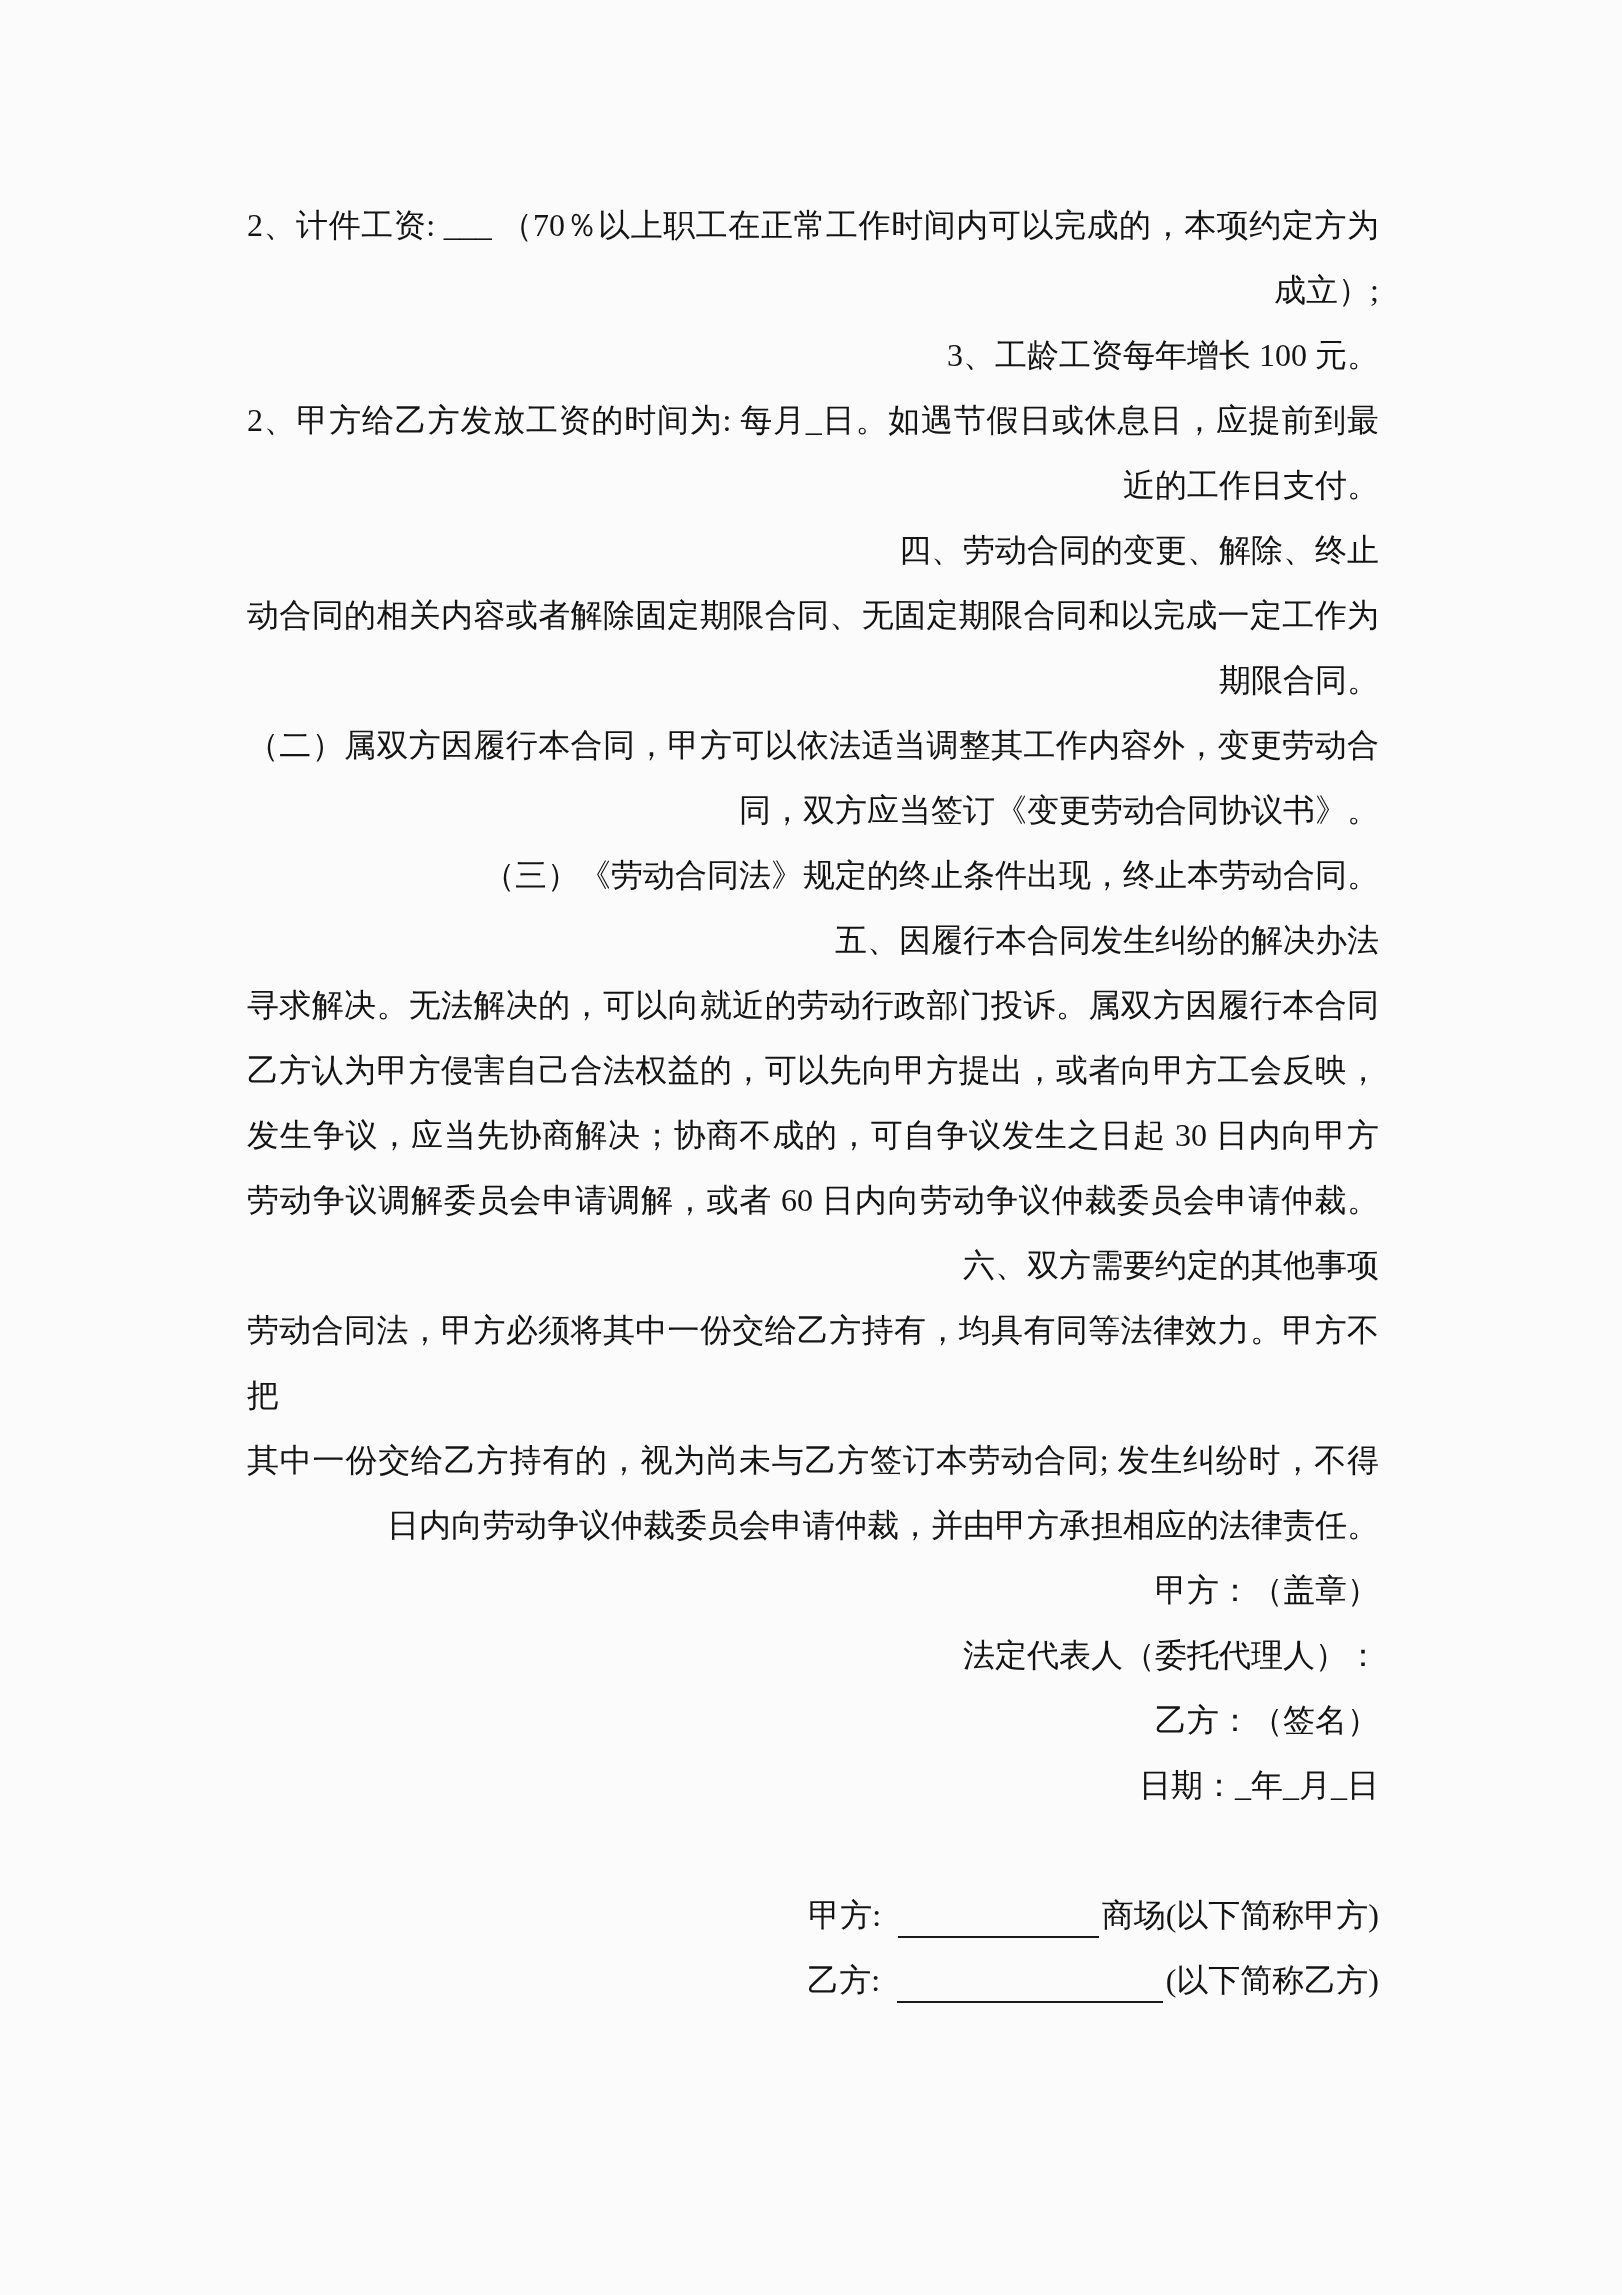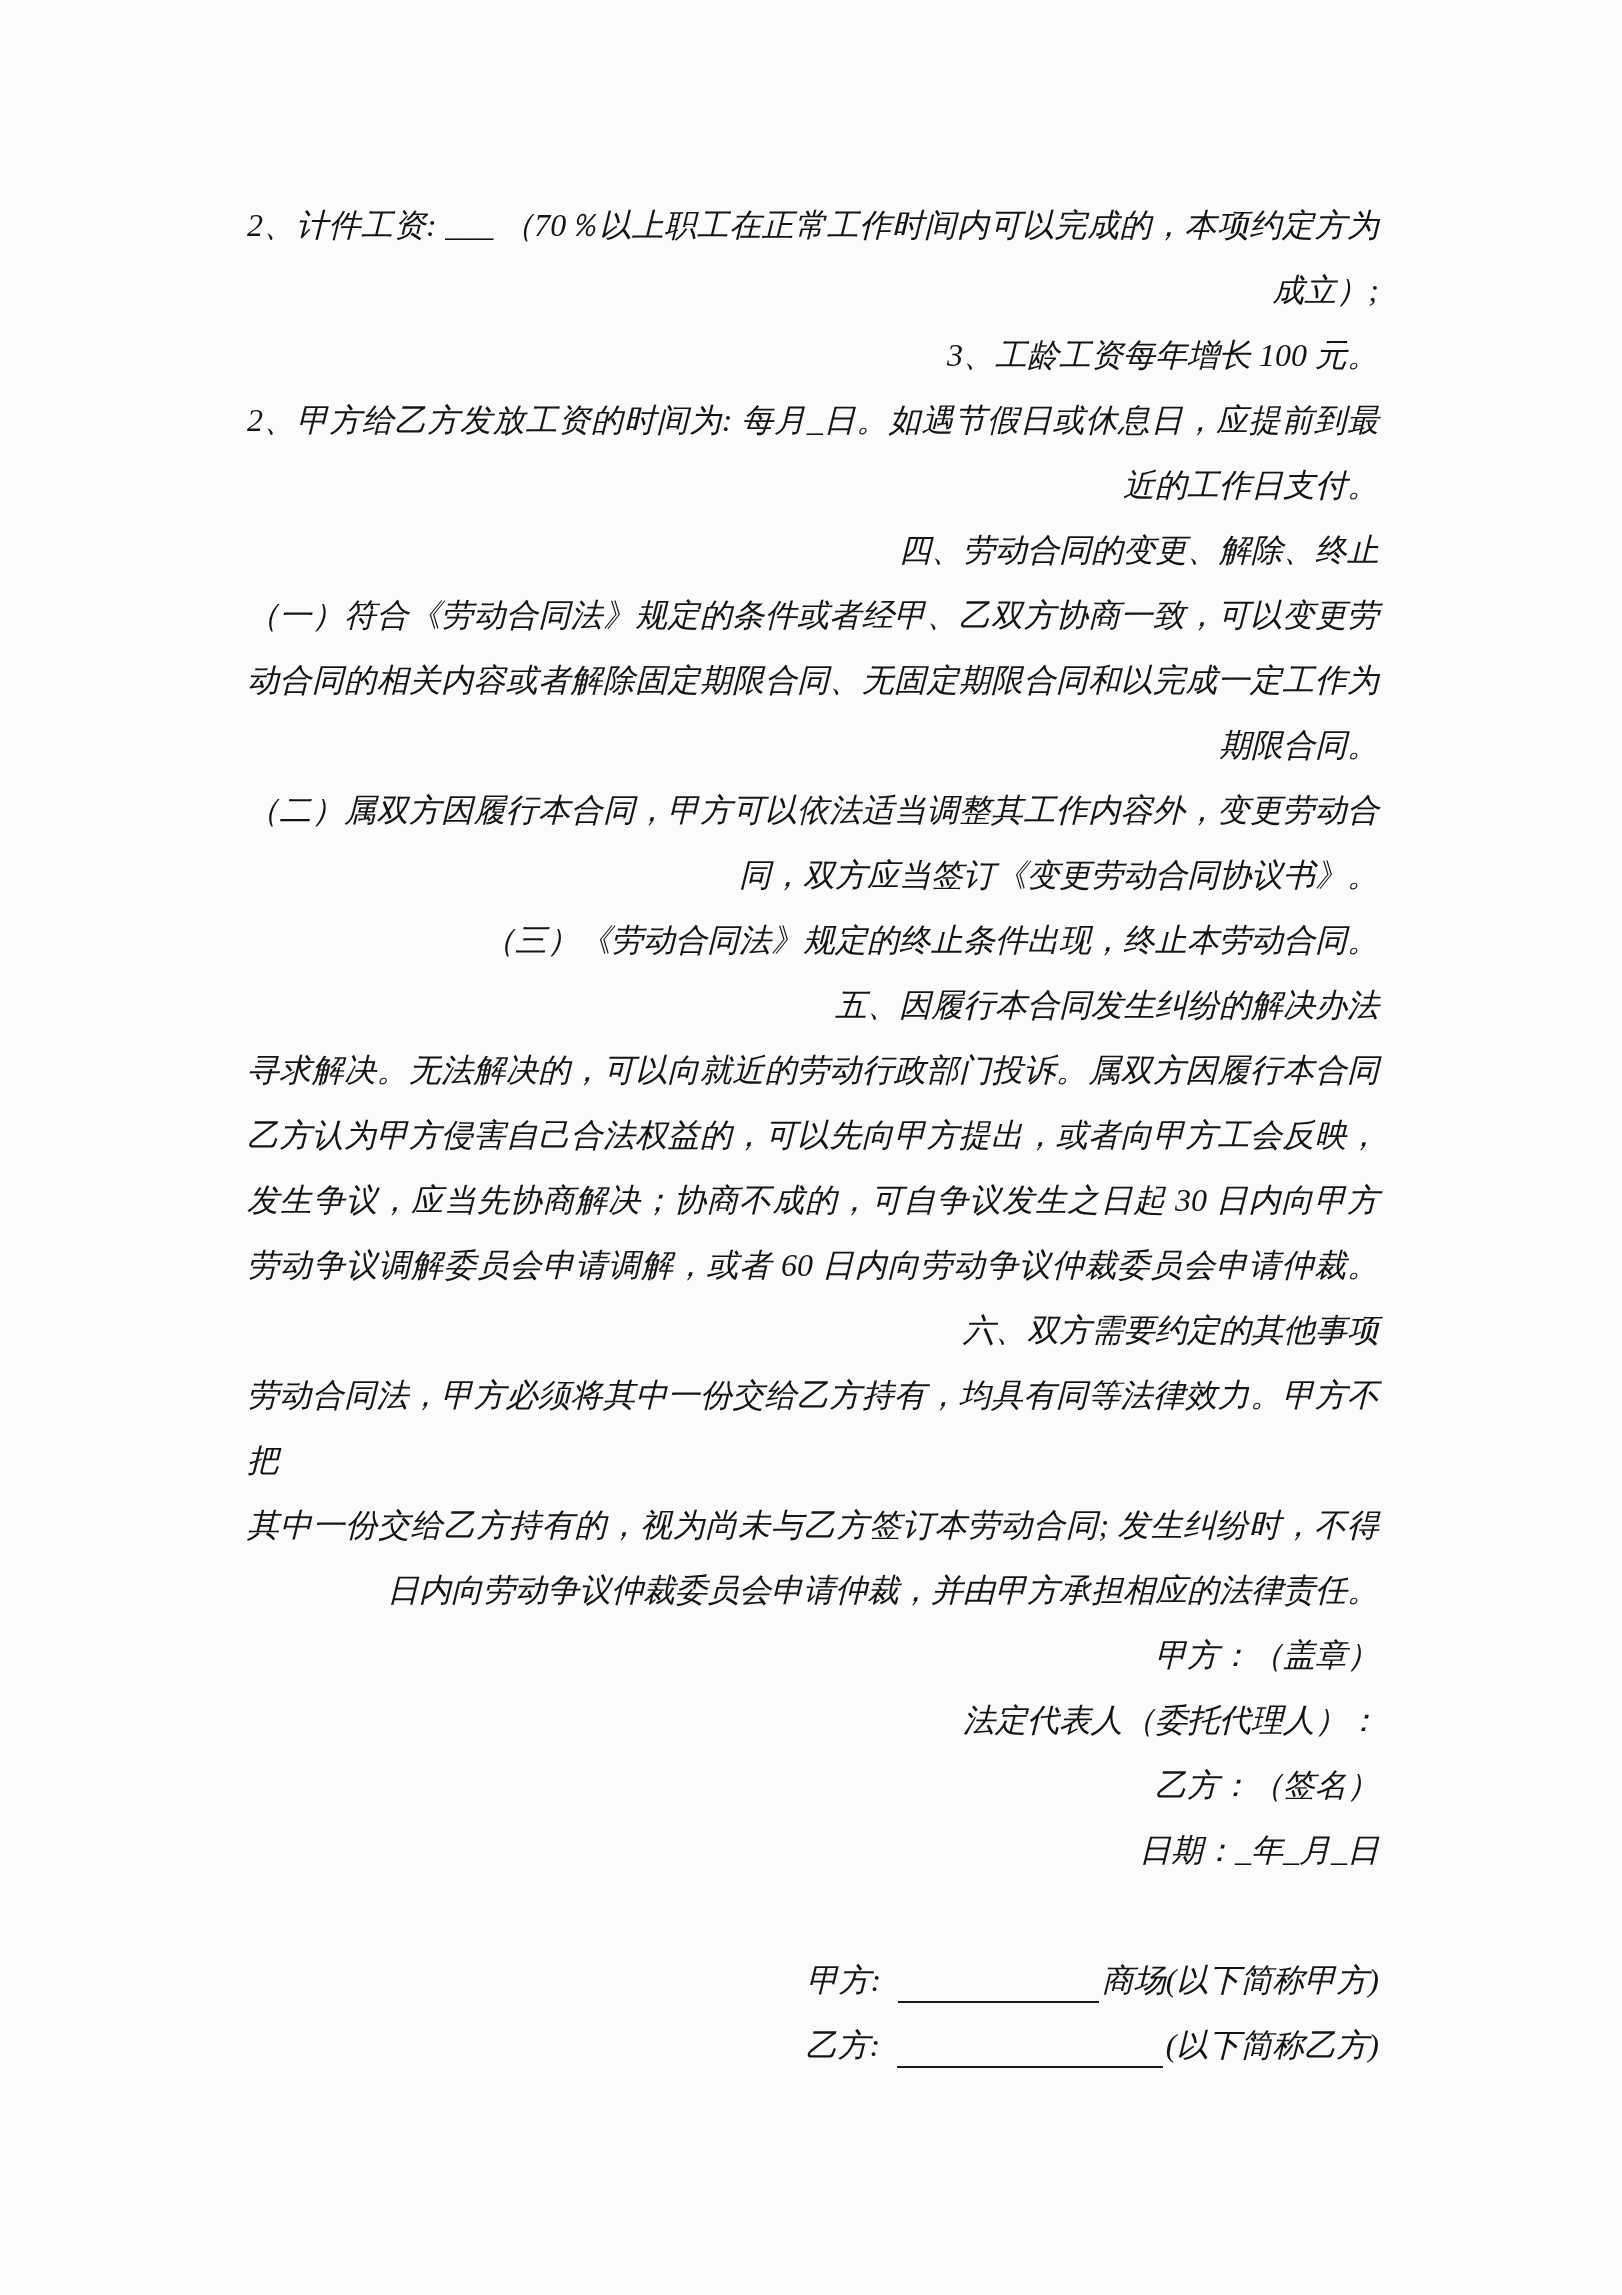--- a/index.html
+++ b/index.html
@@ -8,21 +8,20 @@
     background: #fbfbfb;
   }
   .page {
     position: relative;
     width: 1623px;
     height: 2295px;
     background: #fbfbfb;
     overflow: hidden;
     font-family: "Liberation Serif", "DejaVu Serif", serif;
     color: #141414;
-    font-style: italic;
   }
   .doc {
     position: absolute;
     left: 247px;
     top: 193px;
     width: 1132px;
     font-size: 32px;
     line-height: 65px;
     letter-spacing: 0;
   }
@@ -55,21 +54,20 @@
 
 <div class="page">
   <div class="doc">
 
     <div class="line fill">2、计件工资: ___ （70％以上职工在正常工作时间内可以完成的，本项约定方为</div>
     <div class="line">成立）;</div>
     <div class="line">3、工龄工资每年增长 100 元。</div>
     <div class="line fill">2、甲方给乙方发放工资的时间为: 每月_日。如遇节假日或休息日，应提前到最</div>
     <div class="line">近的工作日支付。</div>
     <div class="line">四、劳动合同的变更、解除、终止</div>
-    <div class="line fill">（一）符合《劳动合同法》规定的条件或者经甲、乙双方协商一致，可以变更劳</div>
     <div class="line fill">动合同的相关内容或者解除固定期限合同、无固定期限合同和以完成一定工作为</div>
     <div class="line">期限合同。</div>
     <div class="line fill">（二）属双方因履行本合同，甲方可以依法适当调整其工作内容外，变更劳动合</div>
     <div class="line">同，双方应当签订《变更劳动合同协议书》。</div>
     <div class="line">（三）《劳动合同法》规定的终止条件出现，终止本劳动合同。</div>
     <div class="line">五、因履行本合同发生纠纷的解决办法</div>
     <div class="line fill">寻求解决。无法解决的，可以向就近的劳动行政部门投诉。属双方因履行本合同</div>
     <div class="line fill">乙方认为甲方侵害自己合法权益的，可以先向甲方提出，或者向甲方工会反映，</div>
     <div class="line fill">发生争议，应当先协商解决；协商不成的，可自争议发生之日起 30 日内向甲方</div>
     <div class="line fill">劳动争议调解委员会申请调解，或者 60 日内向劳动争议仲裁委员会申请仲裁。</div>

